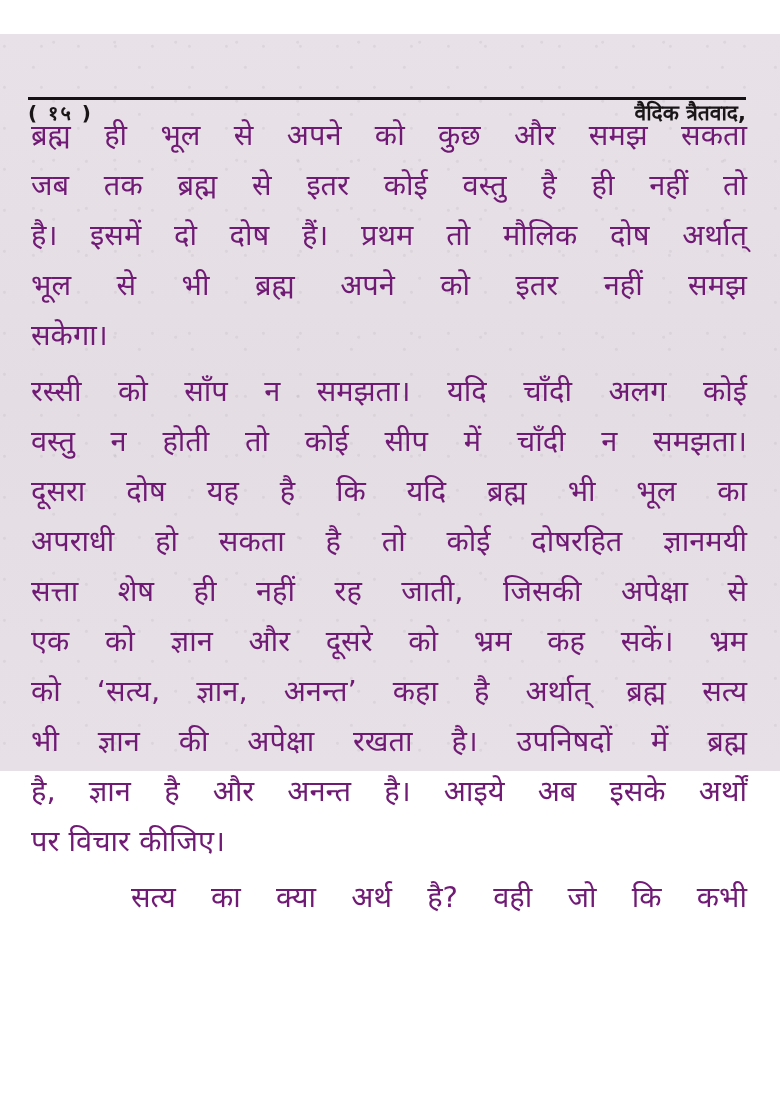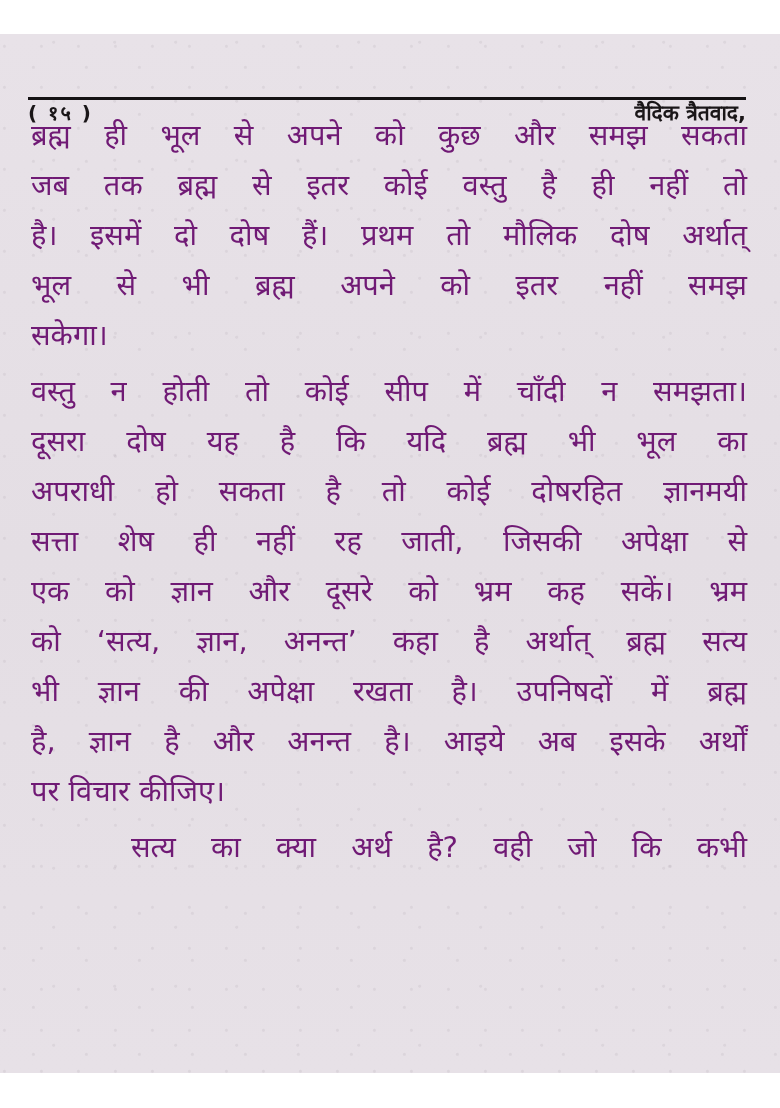--- a/index.html
+++ b/index.html
@@ -12,21 +12,21 @@
       height: 1108px;
       position: relative;
       overflow: hidden;
       font-family: "DejaVu Sans", "Liberation Sans", sans-serif;
     }
     .paper {
       position: absolute;
       left: 0;
       top: 34px;
       width: 780px;
-      height: 1039px;
+      height: 737px;
       background: #e7e1e7;
       background-image:
         radial-gradient(circle at 12% 30%, rgba(120,110,120,0.10) 0 1px, transparent 2px),
         radial-gradient(circle at 63% 71%, rgba(120,110,120,0.10) 0 1px, transparent 2px),
         radial-gradient(circle at 88% 14%, rgba(120,110,120,0.10) 0 1px, transparent 2px),
         linear-gradient(180deg, #e8e2e8 0%, #e4dee4 50%, #e7e1e7 100%);
       background-size: 37px 41px, 53px 47px, 61px 59px, 100% 100%;
     }
     .running-head {
       position: absolute;
@@ -99,20 +99,21 @@
 <div class="body-text">
   <div>
     <span class="line">ब्रह्म ही भूल से अपने को कुछ और समझ सकता</span>
     <span class="line">जब तक ब्रह्म से इतर कोई वस्तु है ही नहीं तो</span>
     <span class="line">है। इसमें दो दोष हैं। प्रथम तो मौलिक दोष अर्थात्</span>
     <span class="line">भूल से भी ब्रह्म अपने को इतर नहीं समझ</span>
     <span class="line last">सकेगा।</span>
   </div>
   <div class="para-gap"></div>
   <div>
+    <span class="line">रस्सी को साँप न समझता। यदि चाँदी अलग कोई</span>
     <span class="line">वस्तु न होती तो कोई सीप में चाँदी न समझता।</span>
     <span class="line">दूसरा दोष यह है कि यदि ब्रह्म भी भूल का</span>
     <span class="line">अपराधी हो सकता है तो कोई दोषरहित ज्ञानमयी</span>
     <span class="line">सत्ता शेष ही नहीं रह जाती, जिसकी अपेक्षा से</span>
     <span class="line">एक को ज्ञान और दूसरे को भ्रम कह सकें। भ्रम</span>
     <span class="line">को ‘सत्य, ज्ञान, अनन्त’ कहा है अर्थात् ब्रह्म सत्य</span>
     <span class="line">भी ज्ञान की अपेक्षा रखता है। उपनिषदों में ब्रह्म</span>
     <span class="line">है, ज्ञान है और अनन्त है। आइये अब इसके अर्थों</span>
     <span class="line last">पर विचार कीजिए।</span>
   </div>

